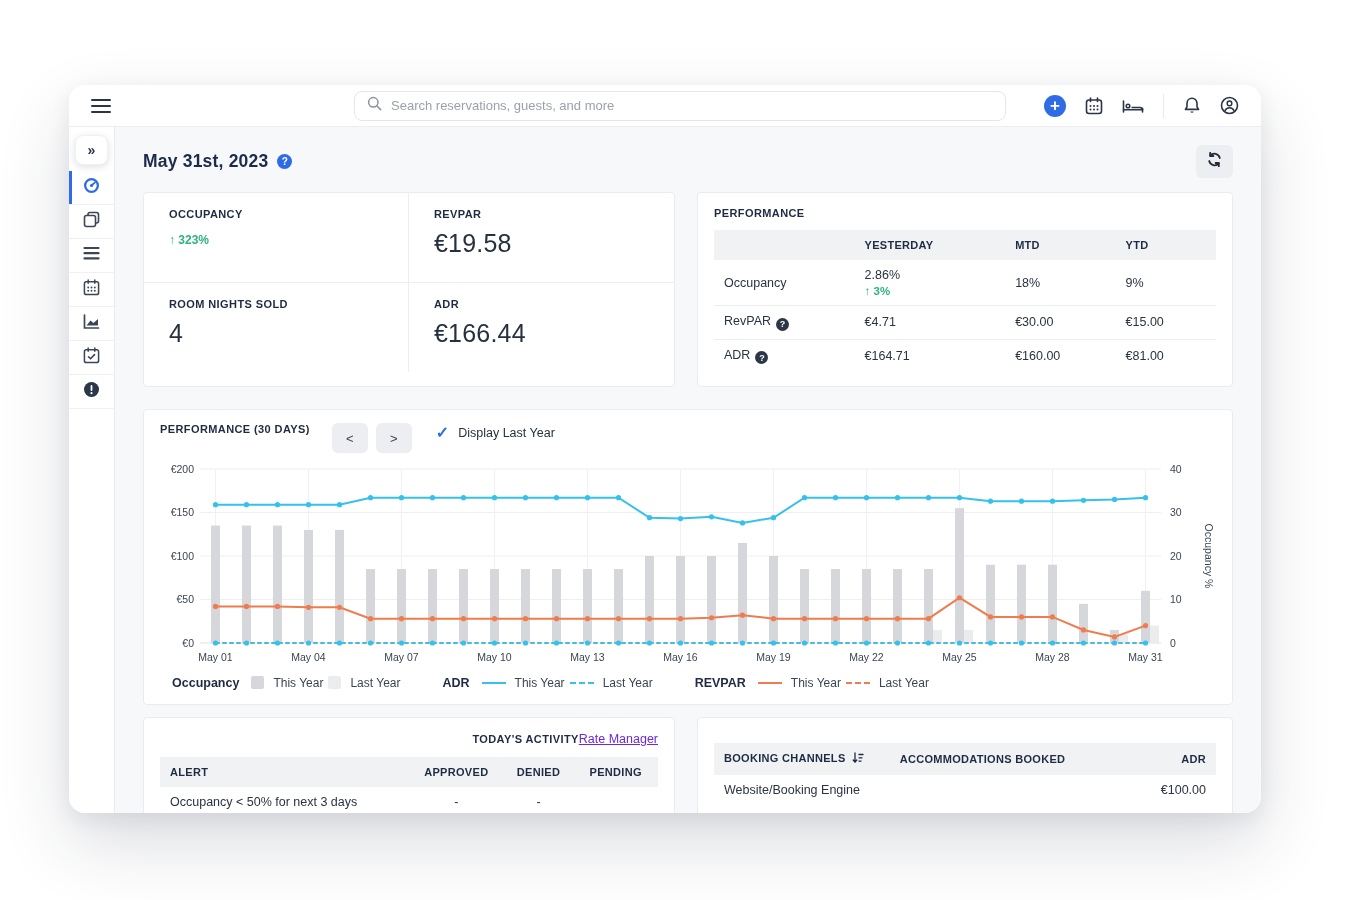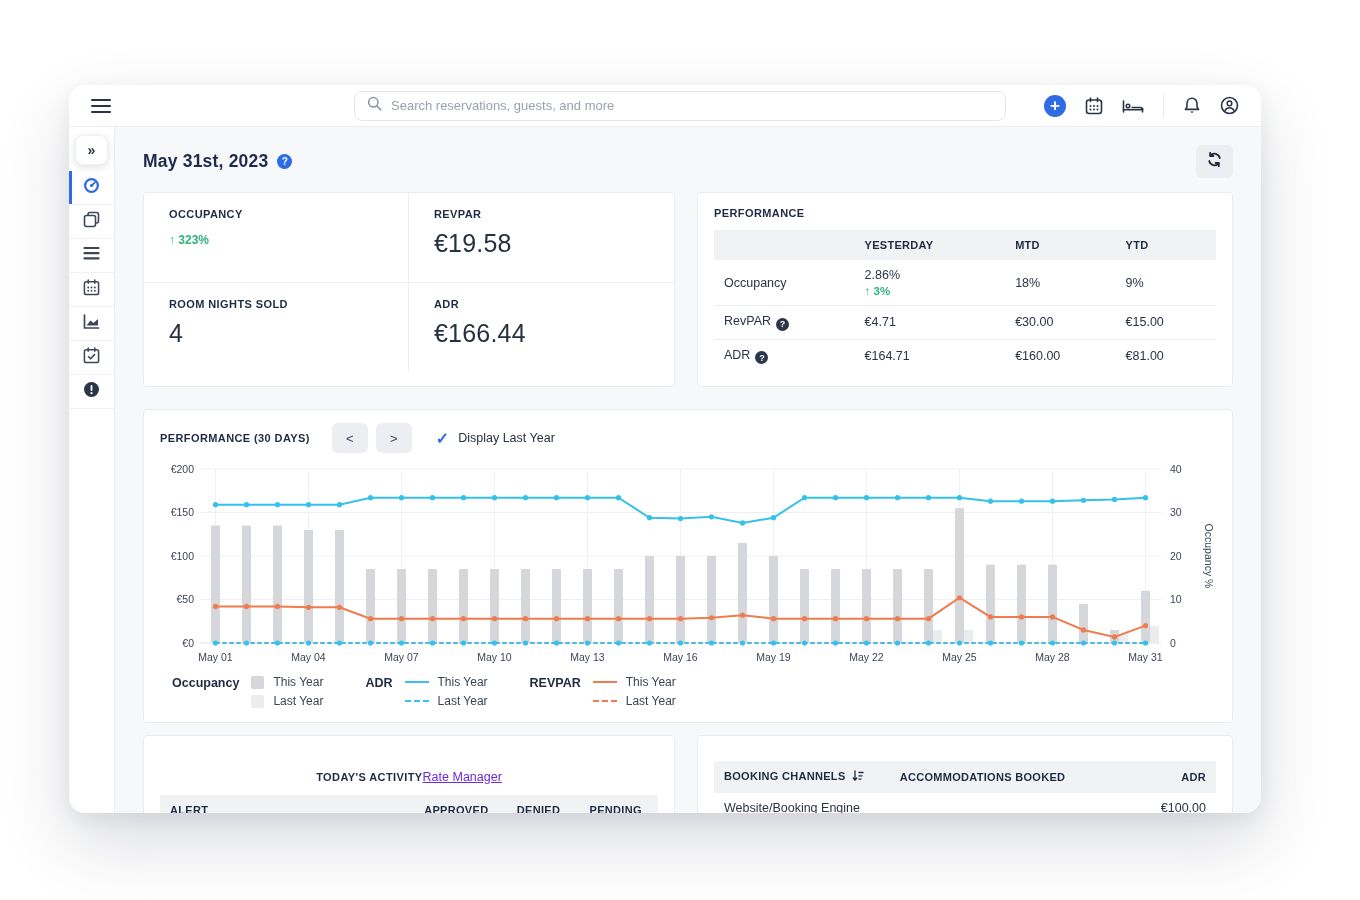--- a/index.html
+++ b/index.html
@@ -57,41 +57,41 @@
   table{ border-collapse:collapse; width:100%; margin-top:11px; }
   th{ background:#f1f2f4; font-size:11px; font-weight:bold; letter-spacing:.3px; color:#1e2b43; text-align:left; padding:9px 10px; }
   td{ font-size:12.5px; color:#2a3343; padding:8px 10px; border-top:1px solid #ebedf0; }
   tr.first td{ border-top:none; }
   .chg{ color:#2db37c; font-size:11.5px; font-weight:bold; margin-top:3px; }
   .help-dark{ width:13px; height:13px; border-radius:50%; background:#2b3648; color:#fff; font-size:9px; font-weight:bold;
     display:inline-flex; align-items:center; justify-content:center; margin-left:5px; vertical-align:-2px; cursor:pointer; }
 
   
   .chart-card{ margin-top:22px; padding:13px 16px 12px; }
-  .chart-head{ display:flex; align-items:center; }
+  .chart-head{ display:flex; align-items:flex-start; }
   .nav-btn{ width:36px; height:30px; background:#eceef1; border:none; border-radius:6px; font-size:13px; color:#3a4455;
     cursor:pointer; font-family:"Liberation Sans",sans-serif; }
   .nav-btn.first{ margin-left:22px; }
   .nav-btn + .nav-btn{ margin-left:8px; }
   .dly{ margin-left:24px; display:flex; align-items:center; gap:9px; cursor:pointer; }
   .check{ color:#2e6be5; font-size:16px; font-weight:bold; }
   .dly-label{ font-size:12.5px; color:#27303f; }
 
   .legend{ display:flex; gap:42px; margin:4px 0 2px 12px; }
   .lg-group{ display:flex; gap:12px; }
   .lg-name{ font-size:12.5px; font-weight:bold; color:#1e2b43; padding-top:1px; }
-  .lg-items{ display:flex; flex-direction:column; gap:5px;align-items:center; }
+  .lg-items{ display:flex; flex-direction:row; gap:5px;align-items:center; }
   .lg-item{ display:flex; align-items:center; gap:9px; }
   .lg-item span.txt{ font-size:12px; color:#3a4455; }
   .sw-sq{ width:13px; height:13px; border-radius:2px; }
   .sw-line{ width:24px; height:0; }
 
   
   .bottom-row{ margin-top:12px; }
-  .acthead{ display:flex; align-items:center; justify-content:center;margin-top:20px; }
+  .acthead{ display:flex; align-items:center; justify-content:flex-end; }
   .link{ font-size:12.5px; color:#6d28d9; text-decoration:underline; cursor:pointer; }
   .ctr{ text-align:center; }
   .rgt{ text-align:right; }
   .sort-ic{ vertical-align:-2px; margin-left:6px; cursor:pointer; }
   .bcard{ height:160px; overflow:hidden; }
 </style>
 </head>
 <body>
 
 <div class="window">

